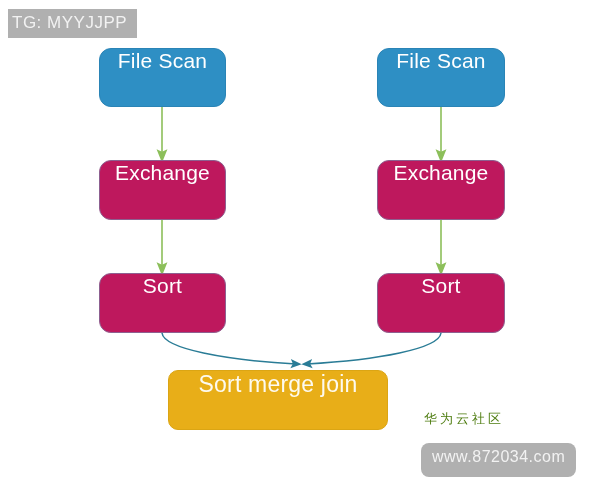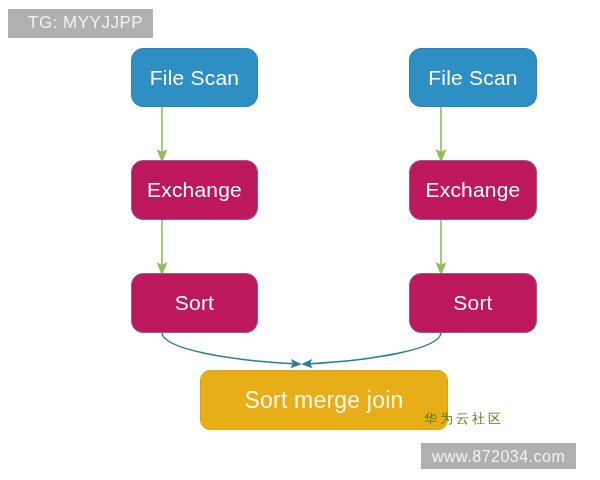--- a/index.html
+++ b/index.html
@@ -25,54 +25,53 @@
     background: #b0b0b0;
     color: #f2f2f2;
     font-family: "Liberation Sans", sans-serif;
     letter-spacing: 0.5px;
     white-space: nowrap;
     line-height: 1;
   }
   #wm-top {
     left: 8px;
     top: 9px;
-    padding: 5px 10px 7px 20px;
+    padding: 5px 10px 7px 4px;
     font-size: 17px;
   }
   #wm-bottom {
     left: 421px;
     top: 443px;
-    padding: 6px 11px 4px 11px;
+    padding: 6px 11px 12px 11px;
     font-size: 16px;
+    border-radius: 8px;
   }
   #wm-cn {
     position: absolute;
     left: 424px;
     top: 410px;
     font-size: 13px;
     color: #4d7c0f;
     letter-spacing: 3px;
     white-space: nowrap;
     font-family: "DejaVu Sans", sans-serif;
   }
 
   
   .node {
     position: absolute;
     box-sizing: border-box;
     display: flex;
-    align-items: center;
     justify-content: center;
     border-radius: 12px;
     color: #ffffff;
     font-size: 21px;
     font-family: "Liberation Sans", sans-serif;
     text-align: center;
     letter-spacing: 0.2px;
-    margin-left: 32px;
   }
   .node.filescan {
     background: #2e8fc4;
     border: 1px solid #2a84b6;
   }
   .node.exchange,
   .node.sort {
     background: #be185d;
     border: 1px solid #8d6090;
   }
@@ -86,21 +85,21 @@
 
   
   #node-filescan-left { left: 99px;  top: 48px;  width: 127px; height: 59px; }
   #node-exchange-left { left: 99px;  top: 160px; width: 127px; height: 60px; }
   #node-sort-left     { left: 99px;  top: 273px; width: 127px; height: 60px; }
   
   #node-filescan-right { left: 377px; top: 48px;  width: 128px; height: 59px; }
   #node-exchange-right { left: 377px; top: 160px; width: 128px; height: 60px; }
   #node-sort-right     { left: 377px; top: 273px; width: 128px; height: 60px; }
   
-  #node-join { left: 168px; top: 370px; width: 248px; height: 60px; }
+  #node-join { left: 168px; top: 370px; width: 220px; height: 60px; }
 
   
   #edges {
     position: absolute;
     left: 0;
     top: 0;
     width: 600px;
     height: 480px;
     pointer-events: none;
   }

